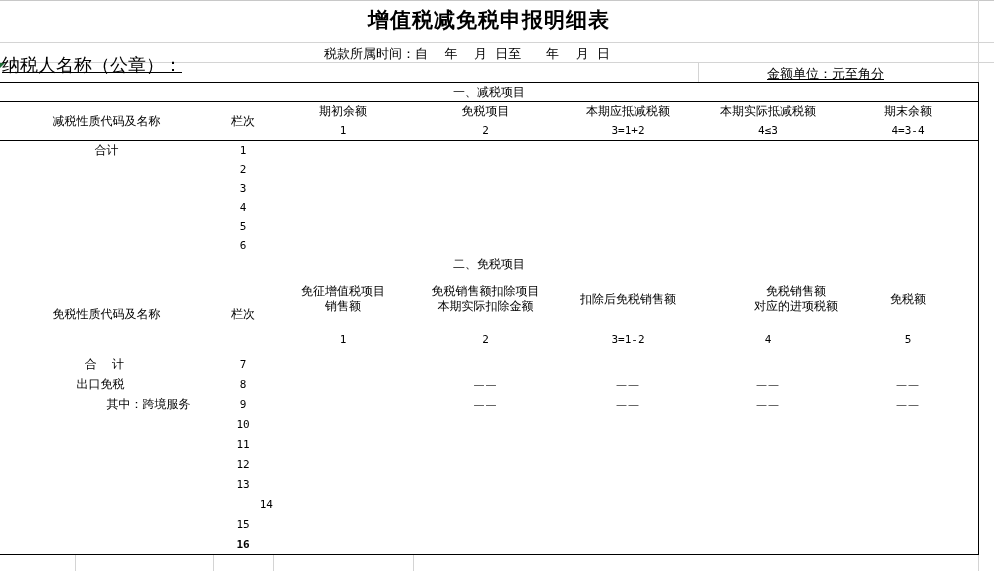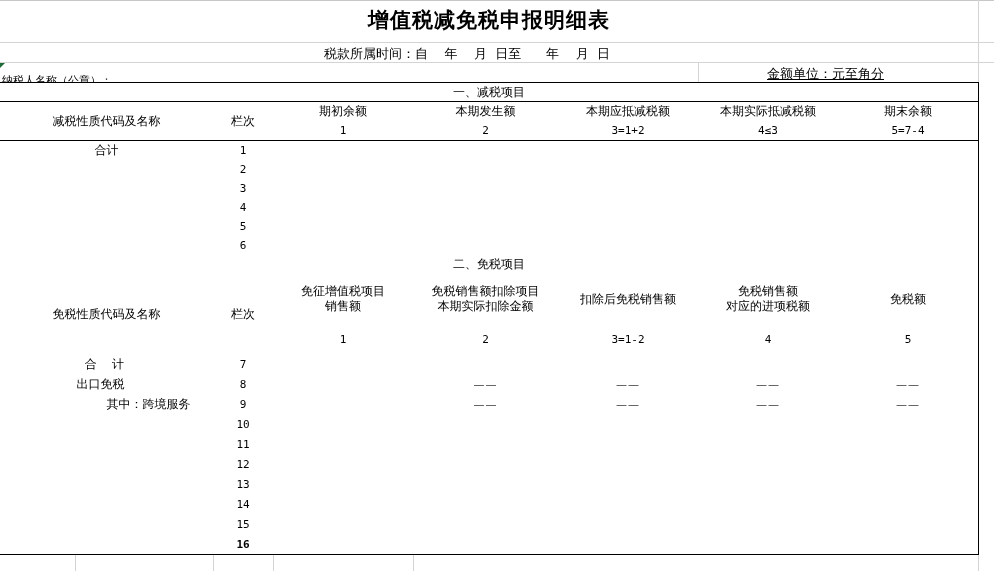--- a/index.html
+++ b/index.html
@@ -16,21 +16,21 @@
 
     .title {
       position: absolute; left: 0; top: 6px; width: 978px; text-align: center;
       font-family: "DejaVu Serif", "Liberation Serif", serif;
       font-size: 21px; font-weight: bold; letter-spacing: 1px;
     }
     .period {
       position: absolute; top: 45px; left: 324px; font-size: 13px; white-space: pre;
     }
     .taxpayer {
-      position: absolute; top: 73px; left: 2px; font-size: 11px; text-decoration: underline;
+      position: absolute; top: 53px; left: 2px; font-size: 18px; text-decoration: underline;
     }
     .unit {
       position: absolute; top: 65px; left: 767px; font-size: 13px; text-decoration: underline;
     }
     .green-mark {
       position: absolute; left: 0; width: 0; height: 0;
       border-top: 5px solid #1d6b36; border-right: 5px solid transparent;
     }
 
     
@@ -75,21 +75,21 @@
   <span>减税性质代码及名称</span>
 </div>
 <div class="cell" style="left:213px; top:102px; width:61px; height:39px;">
   <span>栏次</span>
 </div>
 
 <div class="cell" style="left:273px; top:102px; width:141px; height:20px;">
     <span>期初余额</span>
   </div>
 <div class="cell" style="left:413px; top:102px; width:146px; height:20px;">
-    <span>本期发生额</span>
+    <span>免税项目</span>
   </div>
 <div class="cell" style="left:558px; top:102px; width:141px; height:20px;">
     <span>本期应抵减税额</span>
   </div>
 <div class="cell" style="left:698px; top:102px; width:141px; height:20px;">
     <span>本期实际抵减税额</span>
   </div>
 <div class="cell" style="left:838px; top:102px; width:141px; height:20px;">
     <span>期末余额</span>
   </div>
@@ -100,21 +100,21 @@
 <div class="cell num" style="left:413px; top:121px; width:146px; height:20px;">
     <span>2</span>
   </div>
 <div class="cell num" style="left:558px; top:121px; width:141px; height:20px;text-align:center;">
     <span>3=1+2</span>
   </div>
 <div class="cell num" style="left:698px; top:121px; width:141px; height:20px;">
     <span>4≤3</span>
   </div>
 <div class="cell num" style="left:838px; top:121px; width:141px; height:20px;">
-    <span>5=7-4</span>
+    <span>4=3-4</span>
   </div>
 
 <div>
 
   <div class="cell" style="left:0; top:141px; width:214px; height:20px;">
       <span>合计</span>
     </div>
   <div class="cell num" style="left:213px; top:141px; width:61px; height:20px;">
       <span>1</span>
     </div>
@@ -198,21 +198,21 @@
 
 <div class="cell" style="left:273px; top:274px; width:141px; height:51px; white-space:pre-line;"><span style="white-space:pre-line">免征增值税项目
 销售额</span></div>
 <div class="cell" style="left:413px; top:274px; width:146px; height:51px;">
     <span style="white-space:pre-line">免税销售额扣除项目
 本期实际扣除金额</span>
   </div>
 <div class="cell" style="left:558px; top:274px; width:141px; height:51px;">
     <span style="white-space:pre-line">扣除后免税销售额</span>
   </div>
-<div class="cell" style="left:698px; top:274px; width:141px; height:51px;">
+<div class="cell" style="left:698px; top:274px; width:141px; height:51px;justify-content:flex-end;">
     <span style="white-space:pre-line">免税销售额
 对应的进项税额</span>
   </div>
 <div class="cell" style="left:838px; top:274px; width:141px; height:51px;">
     <span style="white-space:pre-line">免税额</span>
   </div>
 
 <div class="cell num" style="left:273px; top:324px; width:141px; height:31px;">
     <span>1</span>
   </div>
@@ -343,21 +343,21 @@
     </div>
   <div class="cell" style="left:273px; top:474px; width:141px; height:21px;"></div>
   <div class="cell" style="left:413px; top:474px; width:146px; height:21px;"></div>
   <div class="cell" style="left:558px; top:474px; width:141px; height:21px;"></div>
   <div class="cell" style="left:698px; top:474px; width:141px; height:21px;"></div>
   <div class="cell" style="left:838px; top:474px; width:141px; height:21px;"></div>
 
   <div class="cell" style="left:0; top:494px; width:214px; height:21px;">
       <span></span>
     </div>
-  <div class="cell num" style="left:213px; top:494px; width:61px; height:21px;">
+  <div class="cell num" style="left:213px; top:494px; width:61px; height:21px;justify-content:flex-end;">
       <span>14</span>
     </div>
   <div class="cell" style="left:273px; top:494px; width:141px; height:21px;"></div>
   <div class="cell" style="left:413px; top:494px; width:146px; height:21px;"></div>
   <div class="cell" style="left:558px; top:494px; width:141px; height:21px;"></div>
   <div class="cell" style="left:698px; top:494px; width:141px; height:21px;"></div>
   <div class="cell" style="left:838px; top:494px; width:141px; height:21px;"></div>
 
   <div class="green-mark" style="top:515px"></div>
   <div class="cell" style="left:0; top:514px; width:214px; height:21px;">

